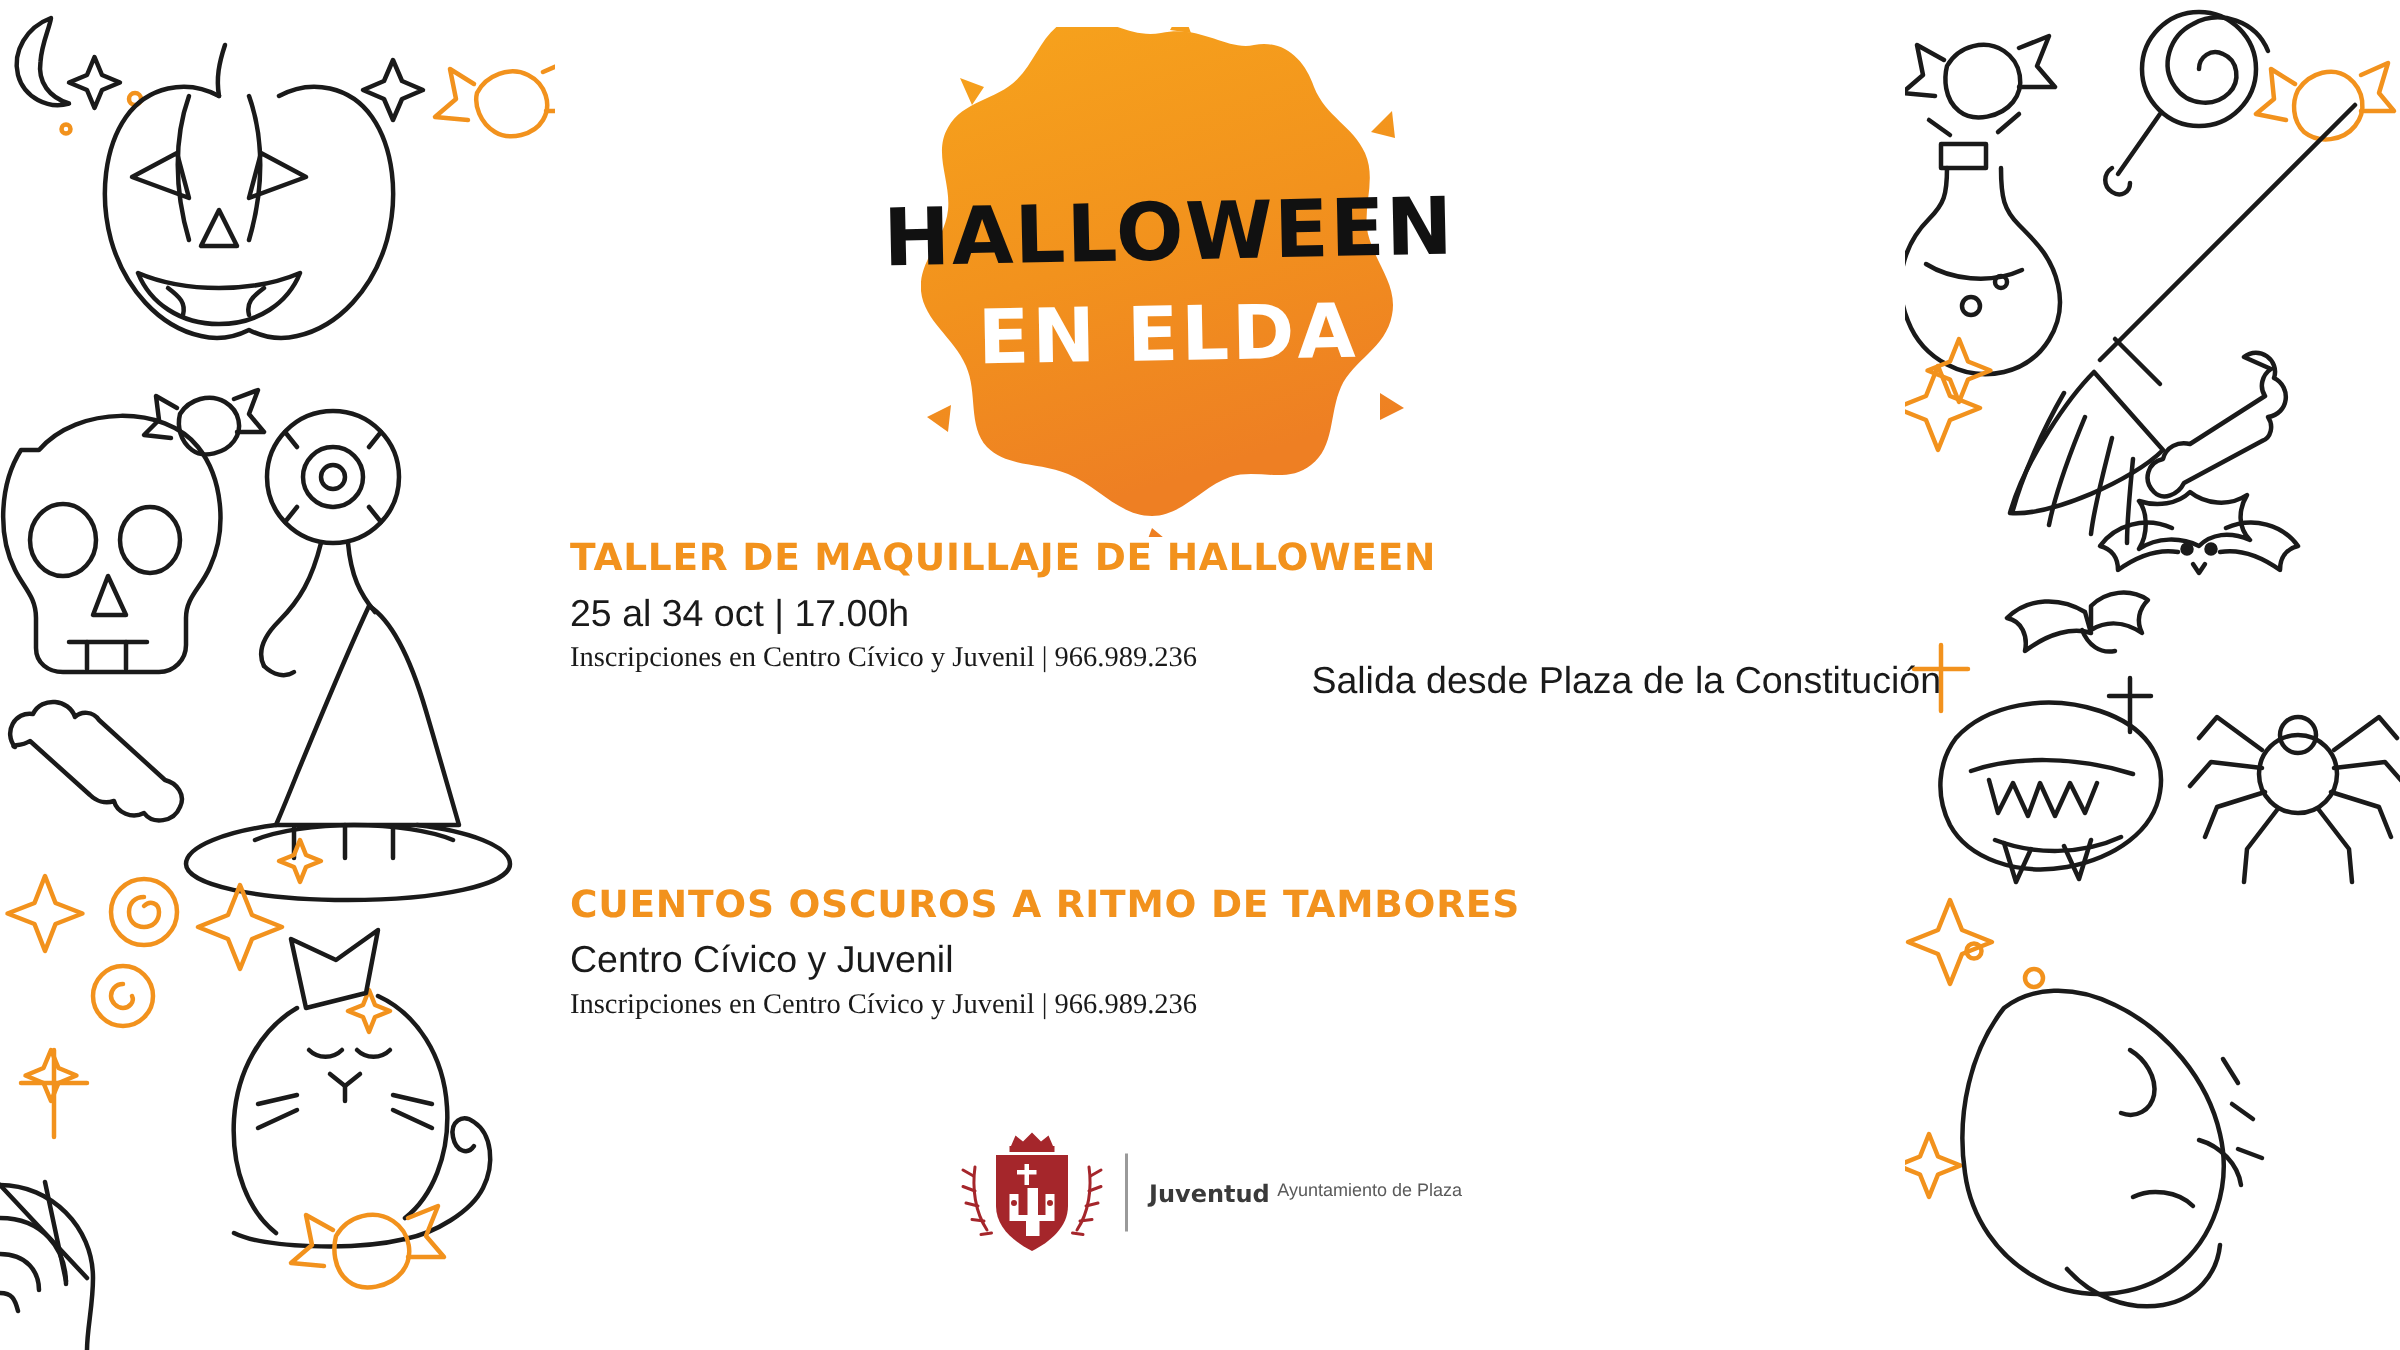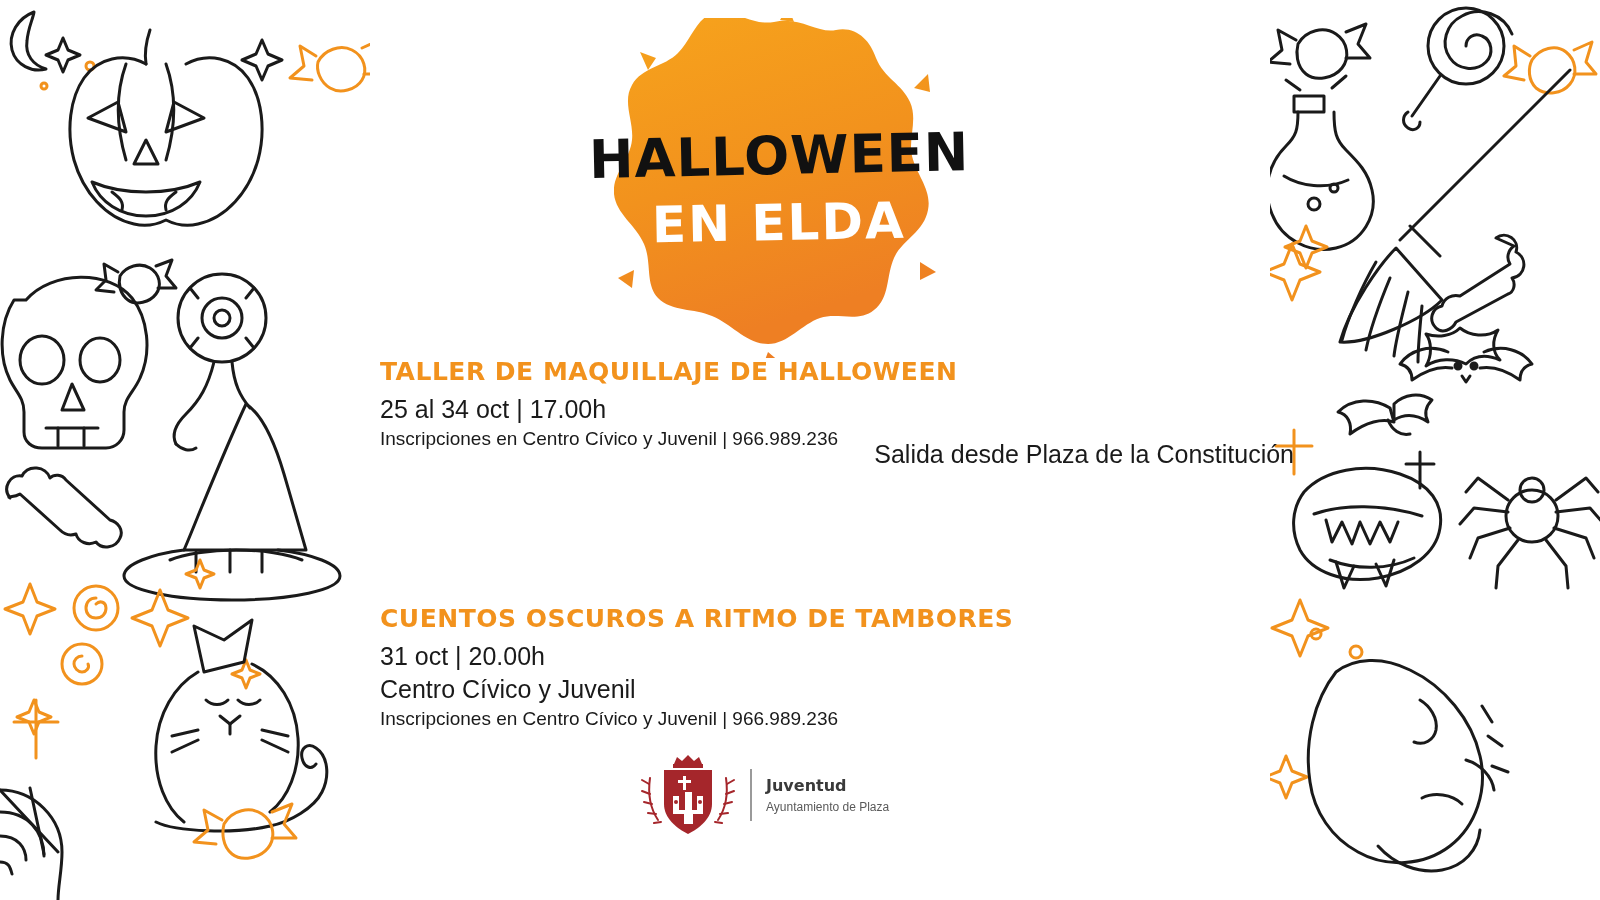--- a/index.html
+++ b/index.html
@@ -95,43 +95,44 @@
   .event .ev-line2 {
     font-size: 25px;
     color: #1a1a1a;
     margin-bottom: 4px;
     white-space: nowrap;
   }
   .event .ev-line3 {
     font-size: 19px;
     color: #1a1a1a;
     white-space: nowrap;
+    font-family: Liberation Serif, serif;
   }
 
   #event-maquillaje { left: 380px; top: 357px; text-align: left; }
   #event-rutas      { right: 306px; top: 440px; text-align: right; }
-  #event-cuentos    { left: 380px; top: 588px; text-align: left; margin-top: 16px; }
+  #event-cuentos    { left: 380px; top: 588px; text-align: left; }
 
   
   .footer {
     position: absolute;
     left: 640px;
     top: 752px;
     display: flex;
     align-items: center;
     gap: 14px;
   }
   .crest { width: 96px; height: 86px; display: block; }
   .crest svg { display: block; }
   .footer-divider {
     width: 2px;
     height: 52px;
     background: #9a9a9a;
   }
-  .footer-texts { display: flex; flex-direction: column; gap: 5px; }
+  .footer-texts { display: flex; flex-direction: row; gap: 5px; }
   .footer-title {
     font-family: "DejaVu Sans", sans-serif;
     font-weight: 700;
     font-size: 16px;
     color: #3a3a3a;
   }
   .footer-sub {
     font-size: 12px;
     color: #5a5a5a;
   }
@@ -385,21 +386,20 @@
   <div class="ev-line1">25 al 34 oct | 17.00h</div>
   <div class="ev-line3">Inscripciones en Centro Cívico y Juvenil | 966.989.236</div>
 </div>
 
 <div class="event" id="event-rutas">
   <div class="ev-line2">Salida desde Plaza de la Constitución</div>
 </div>
 
 <div class="event" id="event-cuentos">
   <div class="ev-title">CUENTOS OSCUROS A RITMO DE TAMBORES</div>
-  <div class="ev-line1">31 oct | 20.00h</div>
   <div class="ev-line2">Centro Cívico y Juvenil</div>
   <div class="ev-line3">Inscripciones en Centro Cívico y Juvenil | 966.989.236</div>
 </div>
 
 <div class="footer">
   <div class="crest">
     <svg width="96" height="86" viewBox="0 0 96 86" xmlns="http://www.w3.org/2000/svg">
 
       <g stroke="#a5262b" stroke-width="2" fill="none" stroke-linecap="round">
         <path d="M10 26c-2 14 0 30 8 42"></path>

